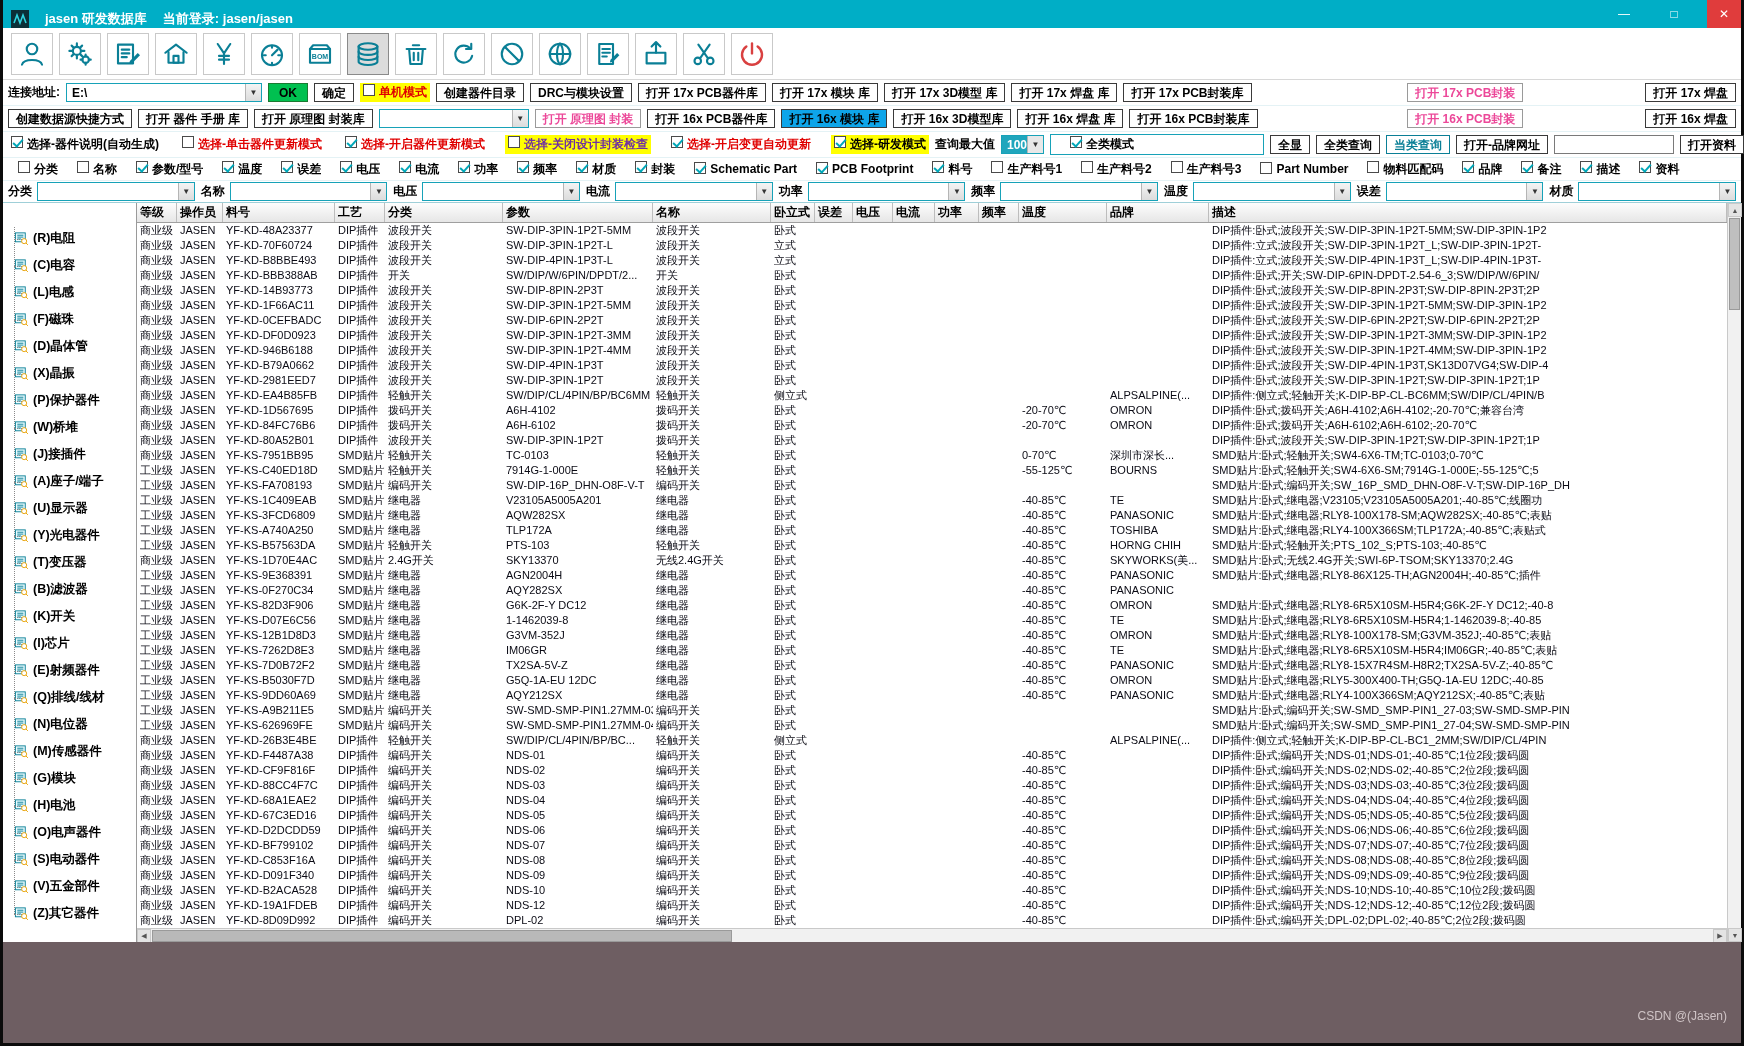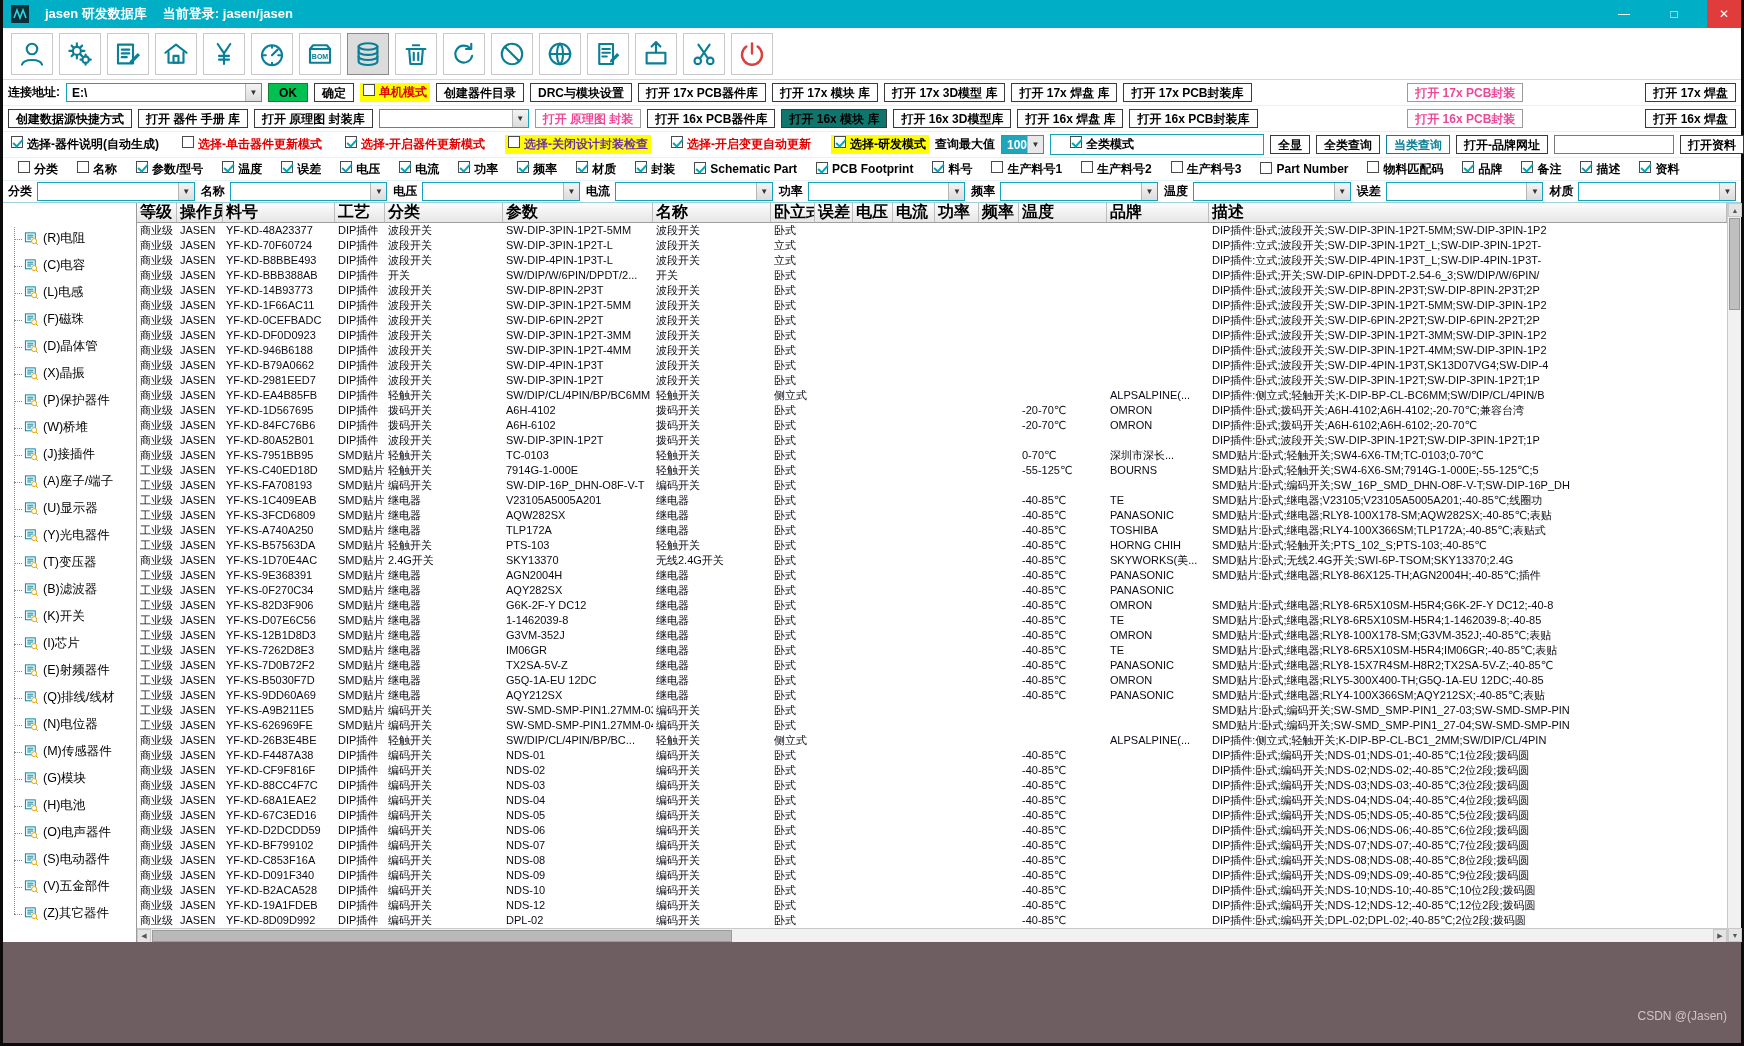--- a/index.html
+++ b/index.html
@@ -1,21 +1,21 @@
 <!DOCTYPE html>
 <html><head>
 <meta charset="utf-8">
 <style>
   *{box-sizing:border-box;margin:0;padding:0}
   html,body{width:1744px;height:1046px;overflow:hidden;background:#000;
     font-family:"Liberation Sans","DejaVu Sans",sans-serif}
   .window{width:1744px;height:1046px;display:flex;flex-direction:column;
     background:#fff;border-left:3px solid #0b0b0b;border-right:3px solid #0b0b0b;border-bottom:3px solid #0b0b0b}
   
-  .titlebar{height:28px;flex:none;background:#00aec6;color:#fff;display:flex;align-items:center;
+  .titlebar{height:28px;flex:none;background:#00aec6;color:#fff;display:flex;align-items:flex-end;
     gap:16px;padding:0 0 0 8px;font-size:13px;font-weight:bold}
   .app-logo{width:18px;height:18px;flex:none;display:inline-flex}
   .titlebar .spacer{flex:1}
   .winbtn{width:34px;height:28px;display:flex;align-items:center;justify-content:center;
     font-size:12px;font-weight:normal;cursor:pointer}
   .winbtn.close{background:#e03c3c}
   
   .toolbar{height:52px;flex:none;background:#fff;display:flex;align-items:center;gap:6px;
     padding:0 8px;border-bottom:1px solid #d8d8d8}
   .tbtn{width:42px;height:42px;flex:none;border:1px solid #c9c9c9;background:#fff;
@@ -27,21 +27,21 @@
   .crow{flex:none;display:flex;align-items:center;gap:6px;padding:0 5px;background:#fff;
     font-size:12px;font-weight:bold;border-bottom:1px solid #e4f2f5}
   .row-a,.row-b,.row-c{height:26px}
   .row-d{height:23px;gap:13px;padding:0 12px}
   .row-e{height:22px;border-bottom:1px solid #9fcfd8}
   .lbl{white-space:nowrap;color:#000}
   .btn{height:19px;line-height:16px;padding:0 7px;border:1px solid #3a3a3a;background:#fff;
     font-family:inherit;font-size:12px;font-weight:bold;white-space:nowrap;cursor:pointer;color:#000}
   .btn.ok{background:#00c050;border-color:#1a7a32;padding:0 10px}
   .btn.dis{color:#ec4899;border-color:#9a9a9a}
-  .btn.hl{background:#0f766e}
+  .btn.hl{background:#0ea5e9}
   .btn.teal{color:#0a7f96;border-color:#0a7f96}
   .grow{flex:1}
   .gap120{width:110px;flex:none}
   .combo{height:19px;border:1px solid #17a2b8;background:#fff;display:inline-flex;align-items:center;
     font-size:12px;font-weight:bold;padding-left:5px;white-space:nowrap;cursor:pointer}
   .combo .dd{width:16px;height:100%;margin-left:auto;background:linear-gradient(#f4f4f4,#dcdcdc);
     border-left:1px solid #b5b5b5;display:flex;align-items:center;justify-content:center;
     font-size:8px;color:#333;flex:none}
   .combo.addr{width:196px}
   .combo.blank{width:150px}
@@ -57,27 +57,27 @@
     padding:0 16px;width:214px;flex:none}
   .tinput{height:19px;border:1px solid #7a7a7a;background:#fff;flex:1;min-width:120px;
     font-family:inherit;font-size:12px;padding:0 4px}
   .fpair{display:flex;align-items:center;gap:5px;flex:1}
   .fpair .combo{flex:1}
   
   .main{flex:none;display:flex;height:739px;background:#fff}
   .tree{width:134px;flex:none;border-right:1px solid #9a9a9a;position:relative;
     padding-top:22px;overflow:hidden;background:#fff}
   .tree::before{content:"";position:absolute;left:11px;top:24px;bottom:28px;border-left:1px dotted #8a8a8a}
-  .titem{height:27px;display:flex;align-items:center;gap:4px;padding-left:21px;font-size:12.5px;
-    font-weight:normal;color:#000;position:relative;white-space:nowrap;cursor:pointer}
+  .titem{height:27px;display:flex;align-items:center;gap:4px;padding-left:11px;font-size:12.5px;
+    font-weight:bold;color:#000;position:relative;white-space:nowrap;cursor:pointer}
   .titem::before{content:"";position:absolute;left:11px;top:50%;width:8px;border-top:1px dotted #8a8a8a}
   .titem .ticon{width:15px;height:15px;flex:none;display:inline-flex}
   .tablewrap{flex:1;display:flex;flex-direction:column;min-width:0}
   .thead{height:20px;flex:none;display:flex;background:linear-gradient(#fdfdfd,#e6e6e6);
-    border-bottom:1px solid #9f9f9f;font-size:16px;font-weight:bold}
+    border-bottom:1px solid #9f9f9f;font-size:12px;font-weight:bold}
   .hcell{border-right:1px solid #bdbdbd;padding:0 3px;display:flex;align-items:center;
     white-space:nowrap;overflow:hidden;flex:none}
   .tbody{flex:1;overflow:hidden}
   .trow{height:15px;display:flex;font-size:11px;color:#0a0a14;cursor:default}
   .tcell{padding:0 3px;white-space:nowrap;overflow:hidden;flex:none;line-height:15px}
   .c0{width:40px}.c1{width:46px}.c2{width:112px}.c3{width:50px}.c4{width:118px}.c5{width:150px}
   .c6{width:118px}.c7{width:44px}.c8{width:38px}.c9{width:40px}.c10{width:42px}.c11{width:44px}
   .c12{width:40px}.c13{width:88px}.c14{width:102px}.c15{flex:1;width:auto}
   
   .hscroll{height:14px;flex:none;background:#f1f1f1;border-top:1px solid #c9c9c9;

